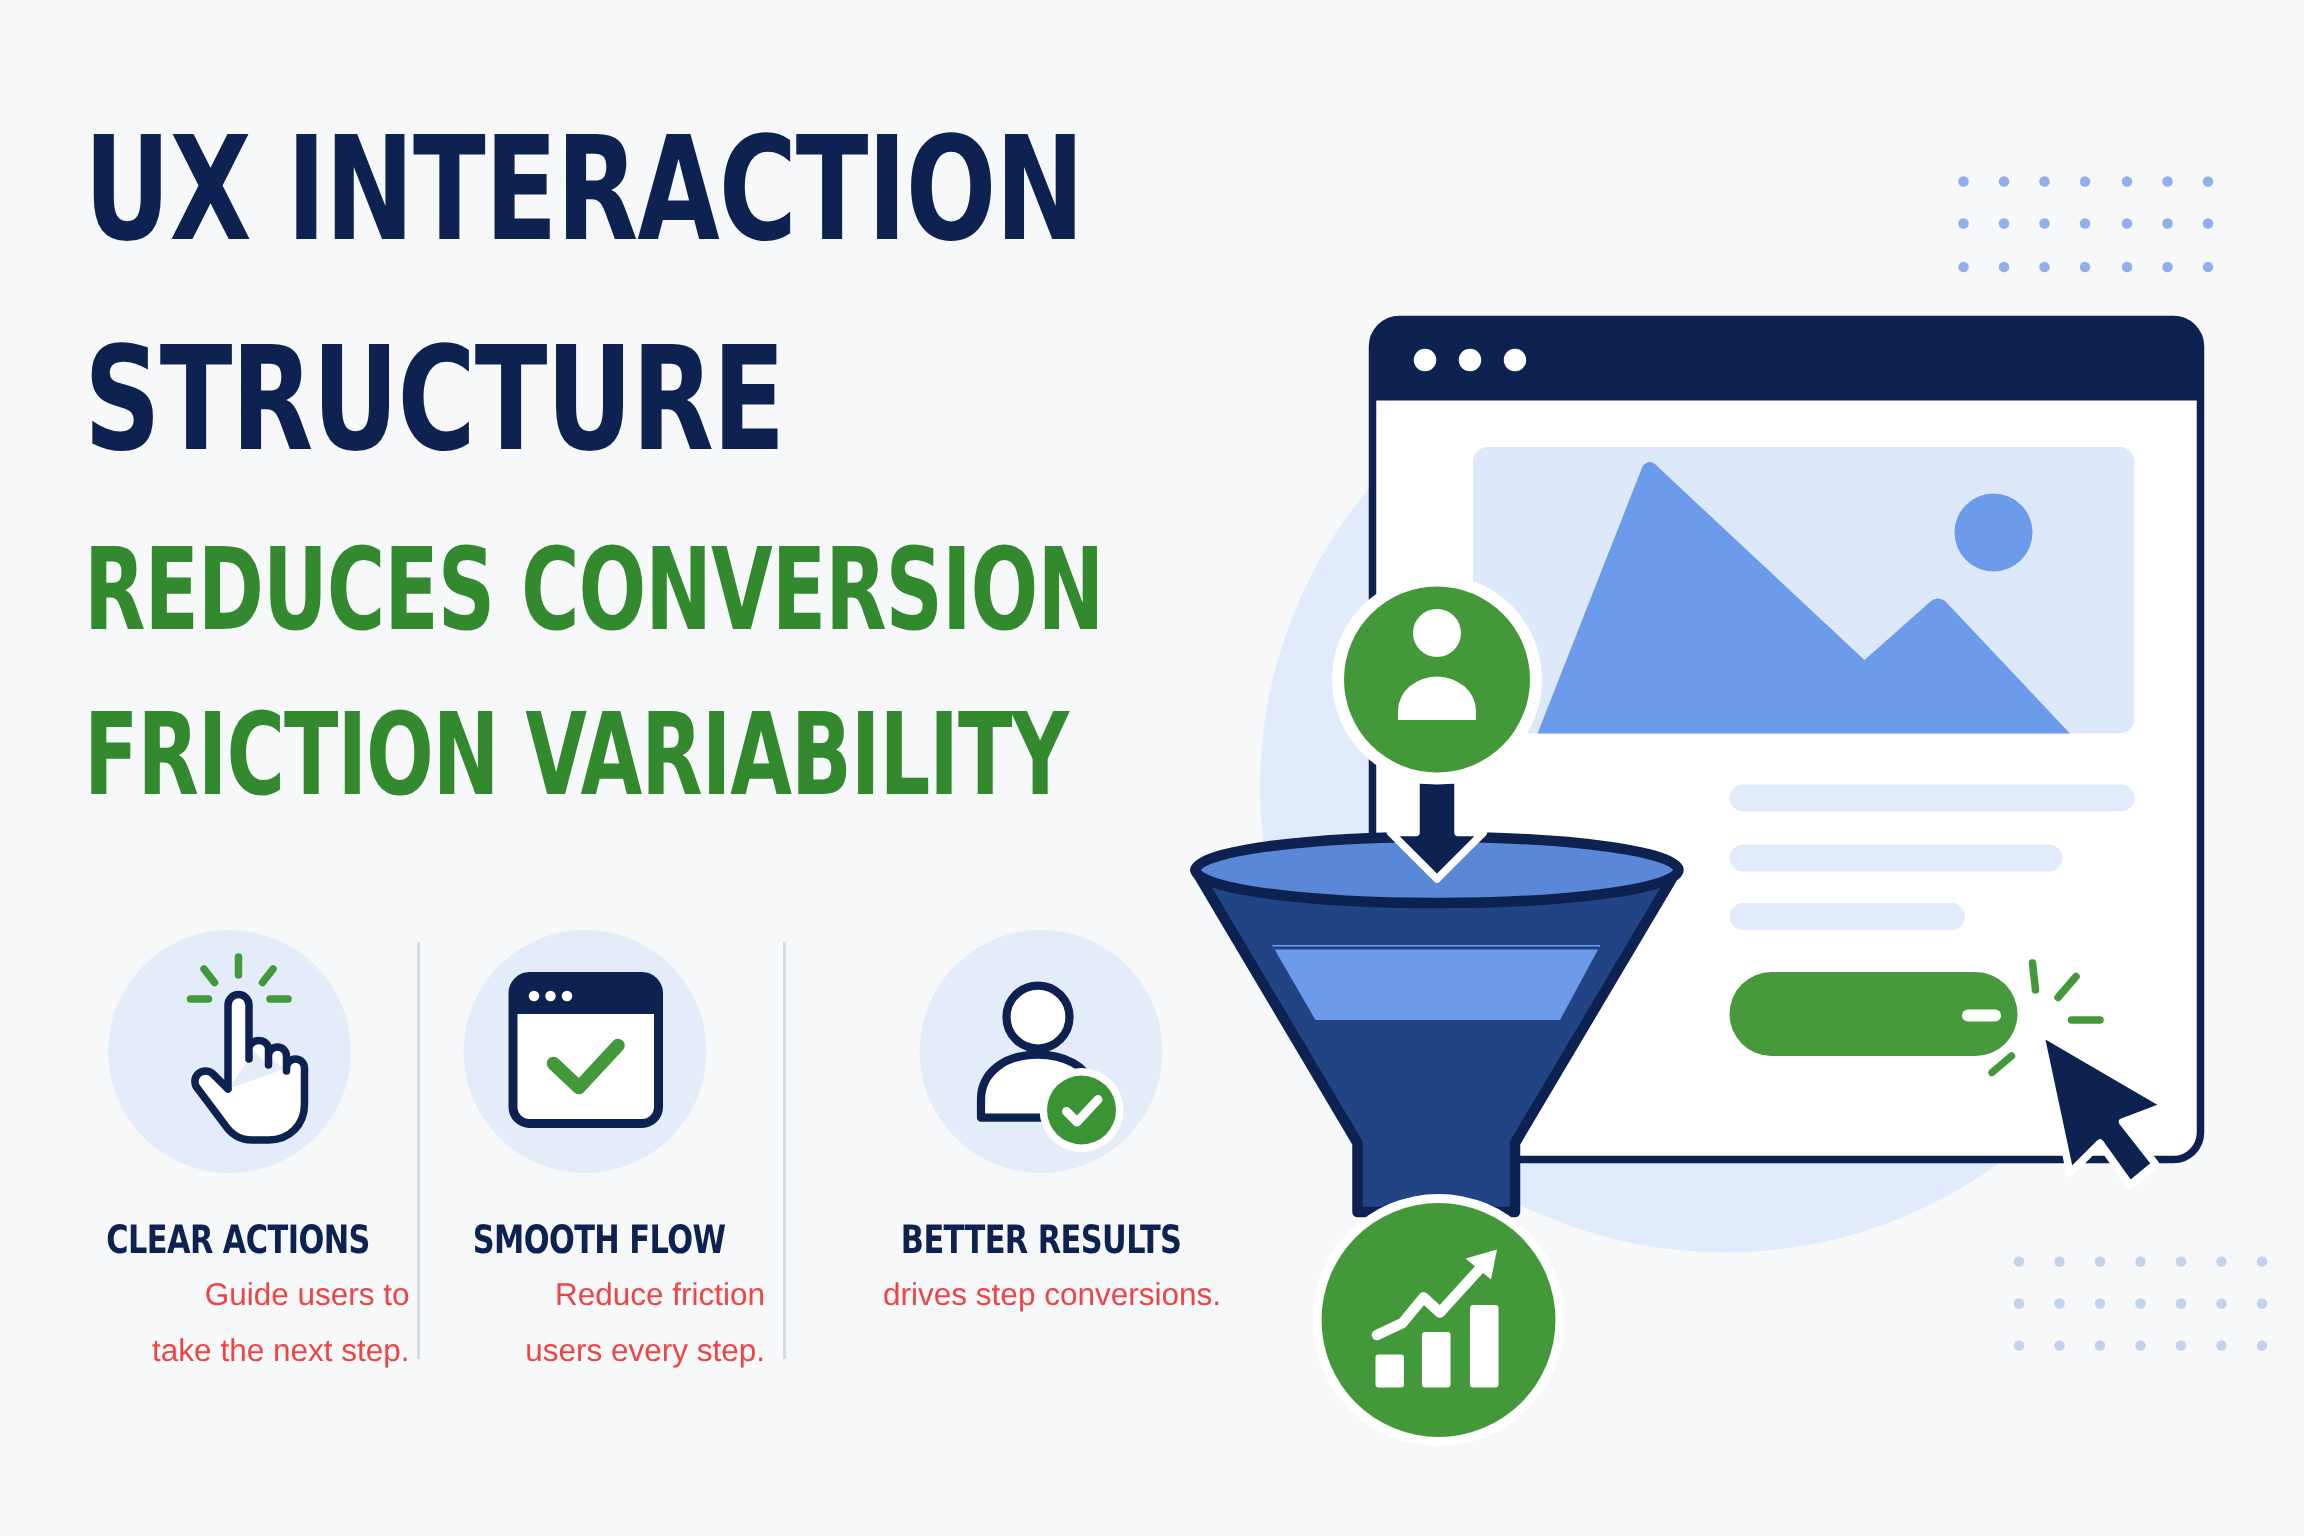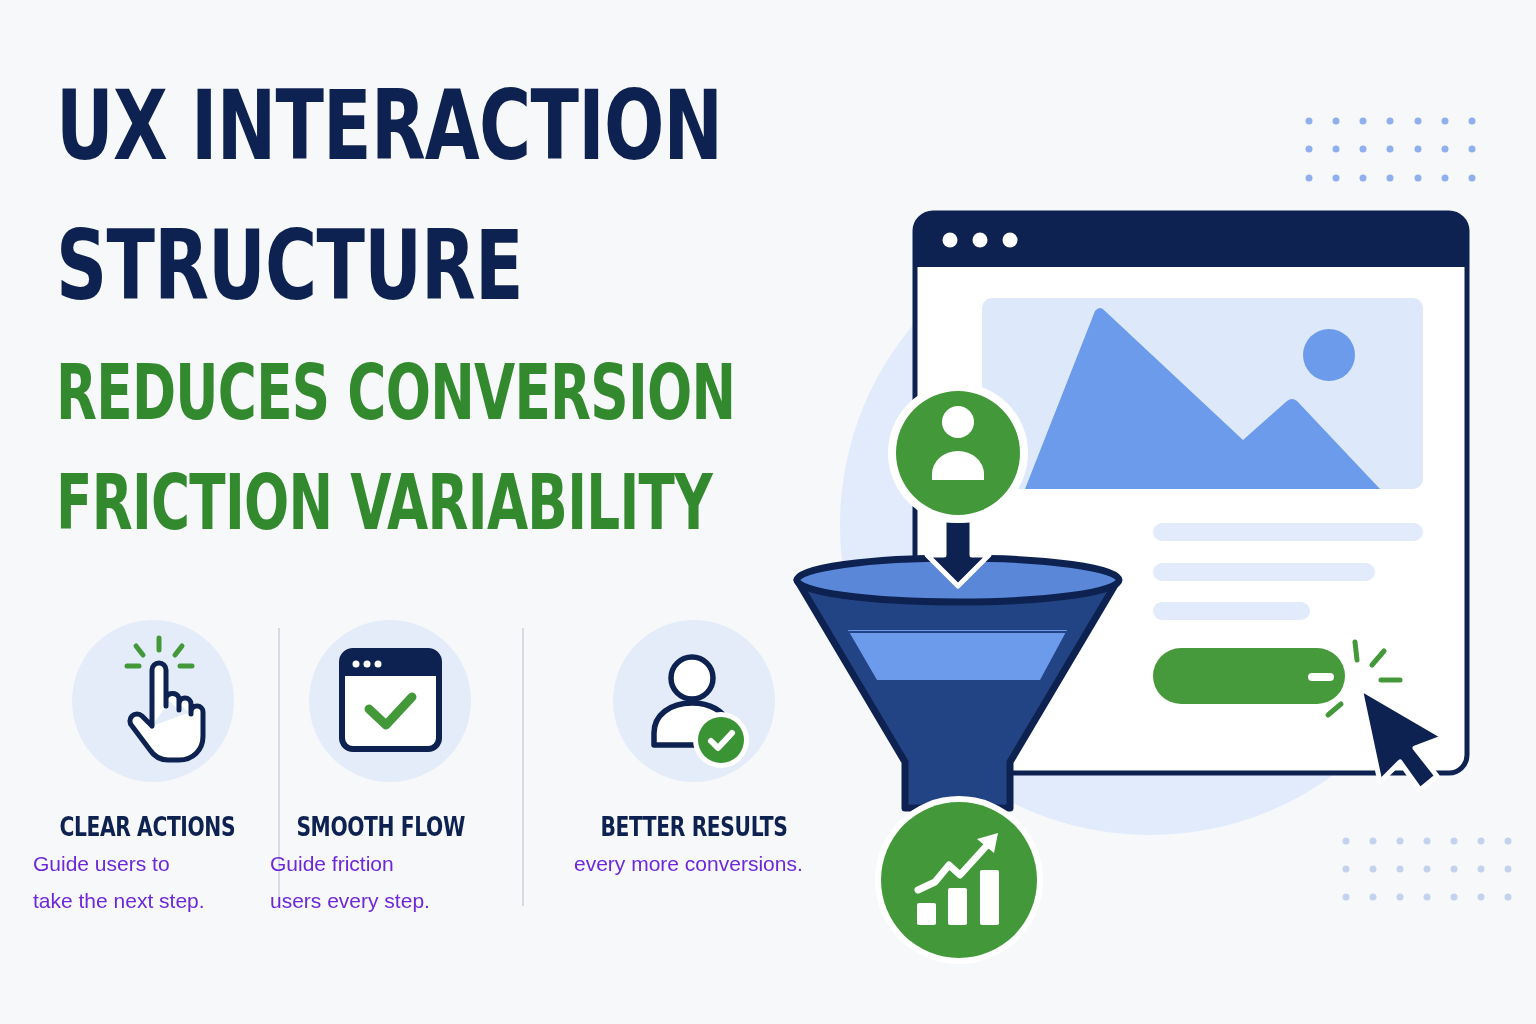--- a/index.html
+++ b/index.html
@@ -6,26 +6,26 @@
   html, body { width: 1536px; height: 1024px; overflow: hidden; }
   body { background: #f7f8fa; font-family: "Liberation Sans", sans-serif; position: relative; }
 
   .title { position: absolute; left: 56px; font-family: "DejaVu Sans", sans-serif; font-weight: bold;
            letter-spacing: -1px; text-transform: uppercase; transform-origin: left top; white-space: nowrap; line-height: 1; }
   .t1 { top: 78px; font-size: 96px; color: #0d2250; transform: scaleX(0.74); }
   .t2 { top: 218px; font-size: 96px; color: #0d2250; transform: scaleX(0.74); }
   .t3 { top: 355px; font-size: 76px; color: #338a2e; transform: scaleX(0.70); }
   .t4 { top: 465px; font-size: 76px; color: #338a2e; transform: scaleX(0.70); }
 
-  .feat { position: absolute; top: 620px; width: 240px; text-align: left; }
+  .feat { position: absolute; top: 620px; width: 240px; text-align: right; }
   .feat .circ { width: 162px; height: 162px; border-radius: 50%; background: #e4ecfa; margin: 0 auto; position: relative; }
   .feat .circ svg { position: absolute; left: 0; top: 0; }
   .feat h3 { font-family: "DejaVu Sans", sans-serif; font-weight: bold; font-size: 26px; color: #0d2250;
              margin-top: 30px; transform: scaleX(0.78); white-space: nowrap; letter-spacing: -0.5px; }
-  .feat p { font-size: 21px; color: #6d28d9; line-height: 31px; margin-top: 6px; white-space: nowrap; }
+  .feat p { font-size: 21px; color: #ef4444; line-height: 31px; margin-top: 6px; white-space: nowrap; }
   .f1 { left: 33px; } .f2 { left: 270px; } .f3 { left: 574px; width: 240px; }
   .divider { position: absolute; top: 628px; width: 2px; height: 278px; background: #d6dbe3; }
 </style>
 </head>
 <body>
 
 <div class="title t1">UX INTERACTION</div>
 <div class="title t2">STRUCTURE</div>
 <div class="title t3">REDUCES CONVERSION</div>
 <div class="title t4">FRICTION VARIABILITY</div>
@@ -55,38 +55,38 @@
     <svg width="162" height="162" viewBox="0 0 162 162">
       <rect x="33" y="31" width="97" height="98" rx="11" fill="#ffffff" stroke="#0d2250" stroke-width="6"></rect>
       <path d="M33 42 a11 11 0 0 1 11 -11 h75 a11 11 0 0 1 11 11 v14 h-97z" fill="#0d2250"></path>
       <circle cx="47" cy="44" r="3.5" fill="#fff"></circle>
         <circle cx="58" cy="44" r="3.5" fill="#fff"></circle>
         <circle cx="69" cy="44" r="3.5" fill="#fff"></circle>
       <polyline points="60,89 77,105 103,77" fill="none" stroke="#43993a" stroke-width="9" stroke-linecap="round" stroke-linejoin="round"></polyline>
     </svg>
   </div>
   <h3>SMOOTH FLOW</h3>
-  <p>Guide friction</p>
+  <p>Reduce friction</p>
   <p>users every step.</p>
 </div>
 
 <div class="divider" style="left:522px;"></div>
 
 <div class="feat f3">
   <div class="circ">
     <svg width="162" height="162" viewBox="0 0 162 162">
       <circle cx="79" cy="58" r="21" fill="#ffffff" stroke="#0d2250" stroke-width="5.5"></circle>
       <path d="M41 125 v-12 c0 -18 16 -30 38 -30 c18 0 32 8 36 20 L116 125 z" fill="#ffffff" stroke="#0d2250" stroke-width="5.5" stroke-linejoin="round"></path>
       <circle cx="108" cy="120" r="28" fill="#ffffff"></circle>
       <circle cx="108" cy="120" r="23" fill="#3a9434"></circle>
       <polyline points="98,121 105,128 119,113" fill="none" stroke="#ffffff" stroke-width="6" stroke-linecap="round" stroke-linejoin="round"></polyline>
     </svg>
   </div>
   <h3>BETTER RESULTS</h3>
-  <p>every more conversions.</p>
+  <p>drives step conversions.</p>
 </div>
 
 <svg style="position:absolute;left:0;top:0;" width="1536" height="1024" viewBox="0 0 1536 1024">
 
   <circle cx="1150" cy="525" r="310" fill="#e2ebfb"></circle>
 
   <g fill="#8fb0ec">
     <g id="row">
         <circle cx="1309" cy="121" r="3.5"></circle>
         <circle cx="1336" cy="121" r="3.5"></circle>

